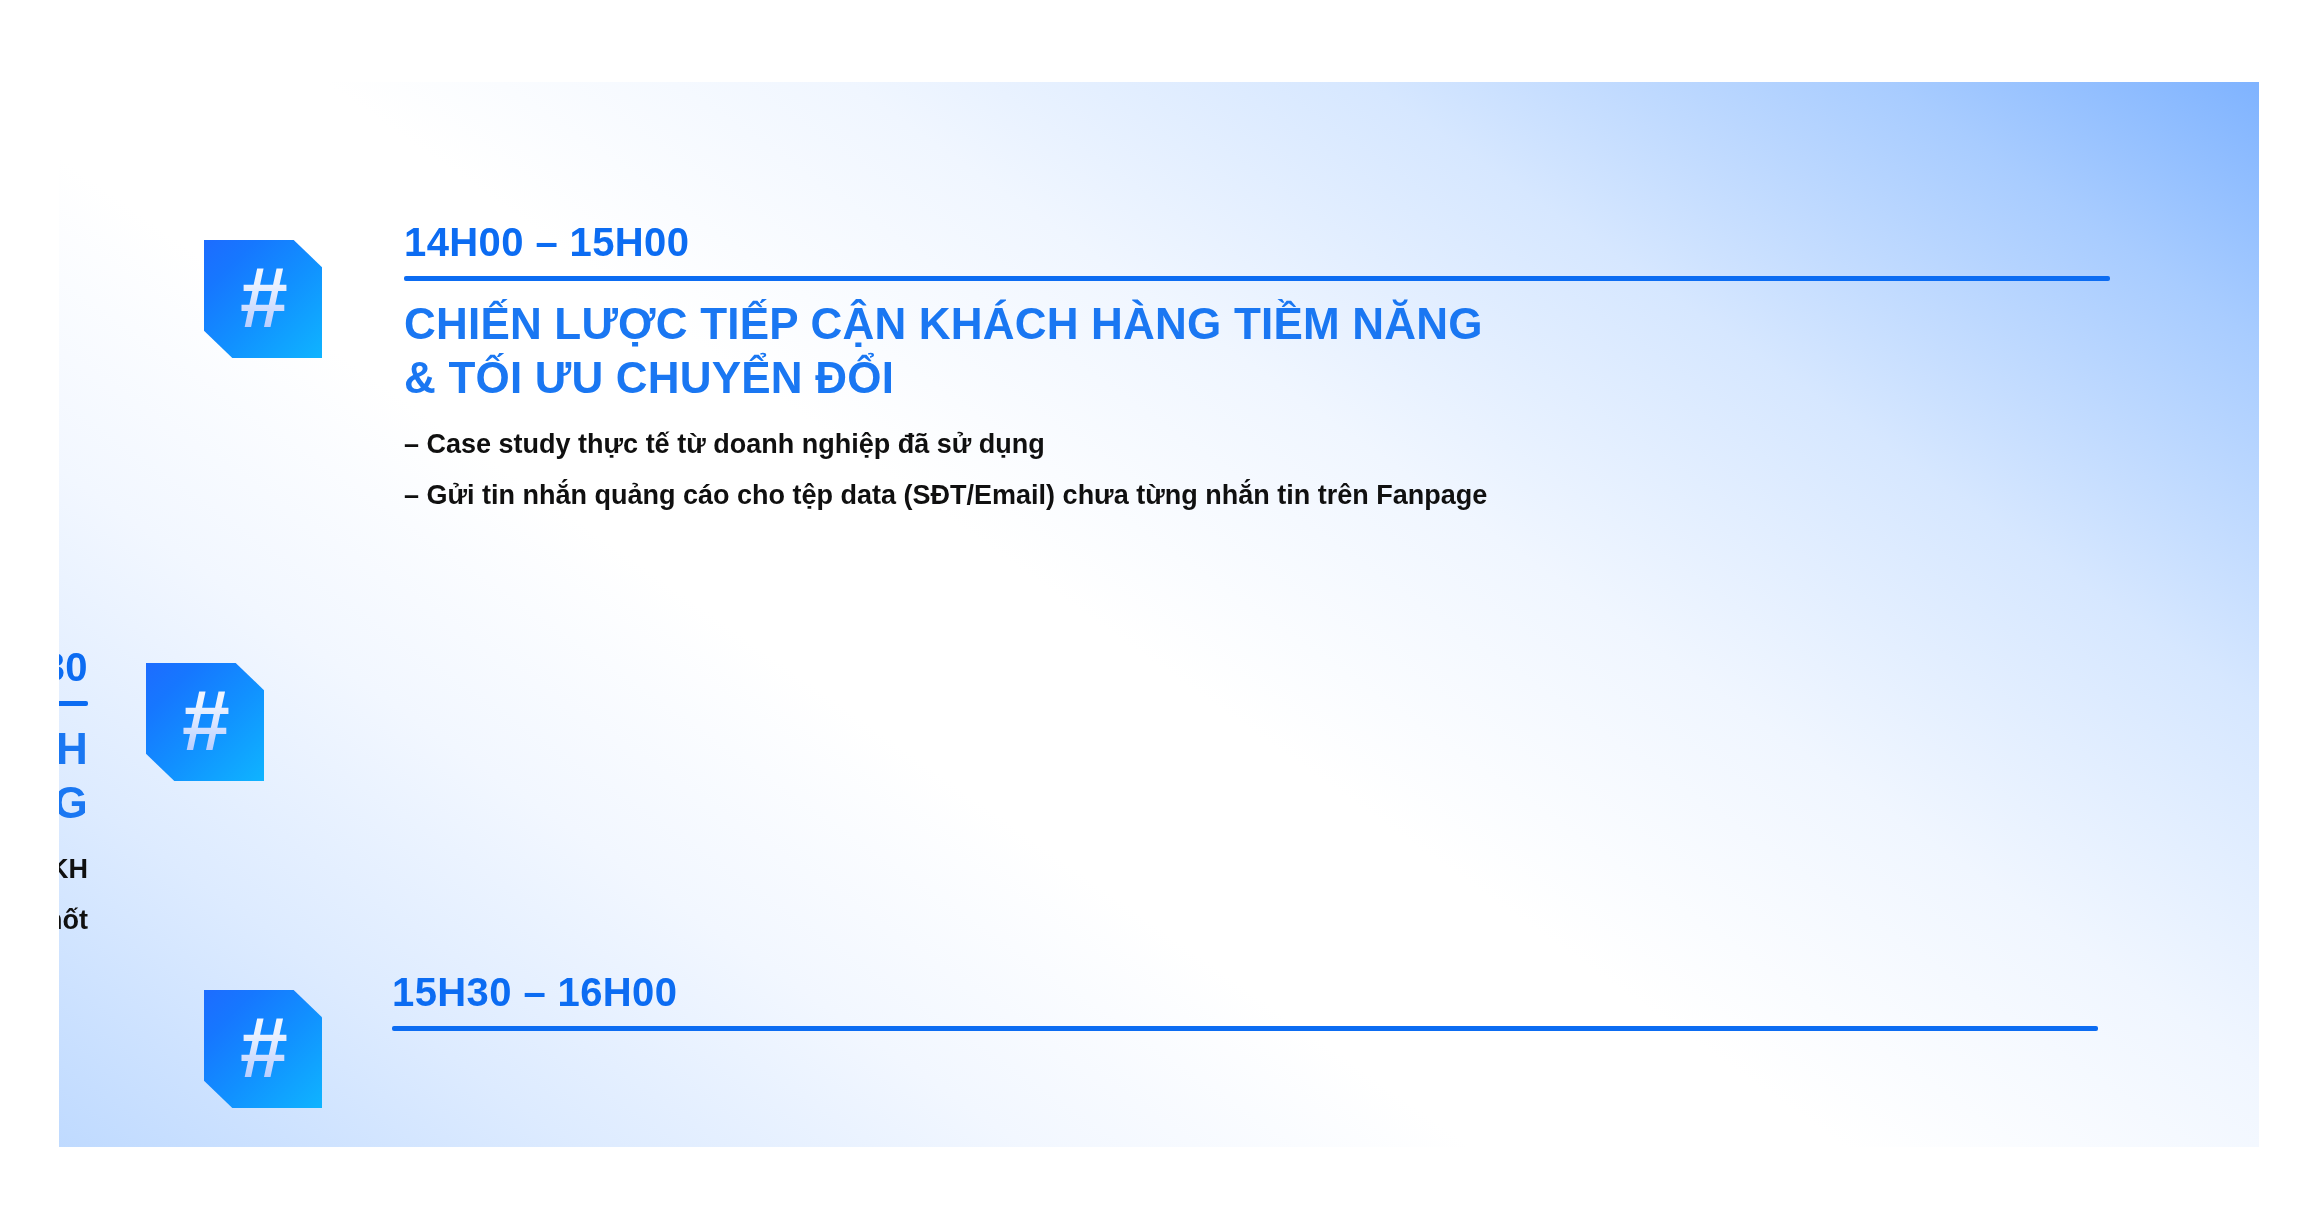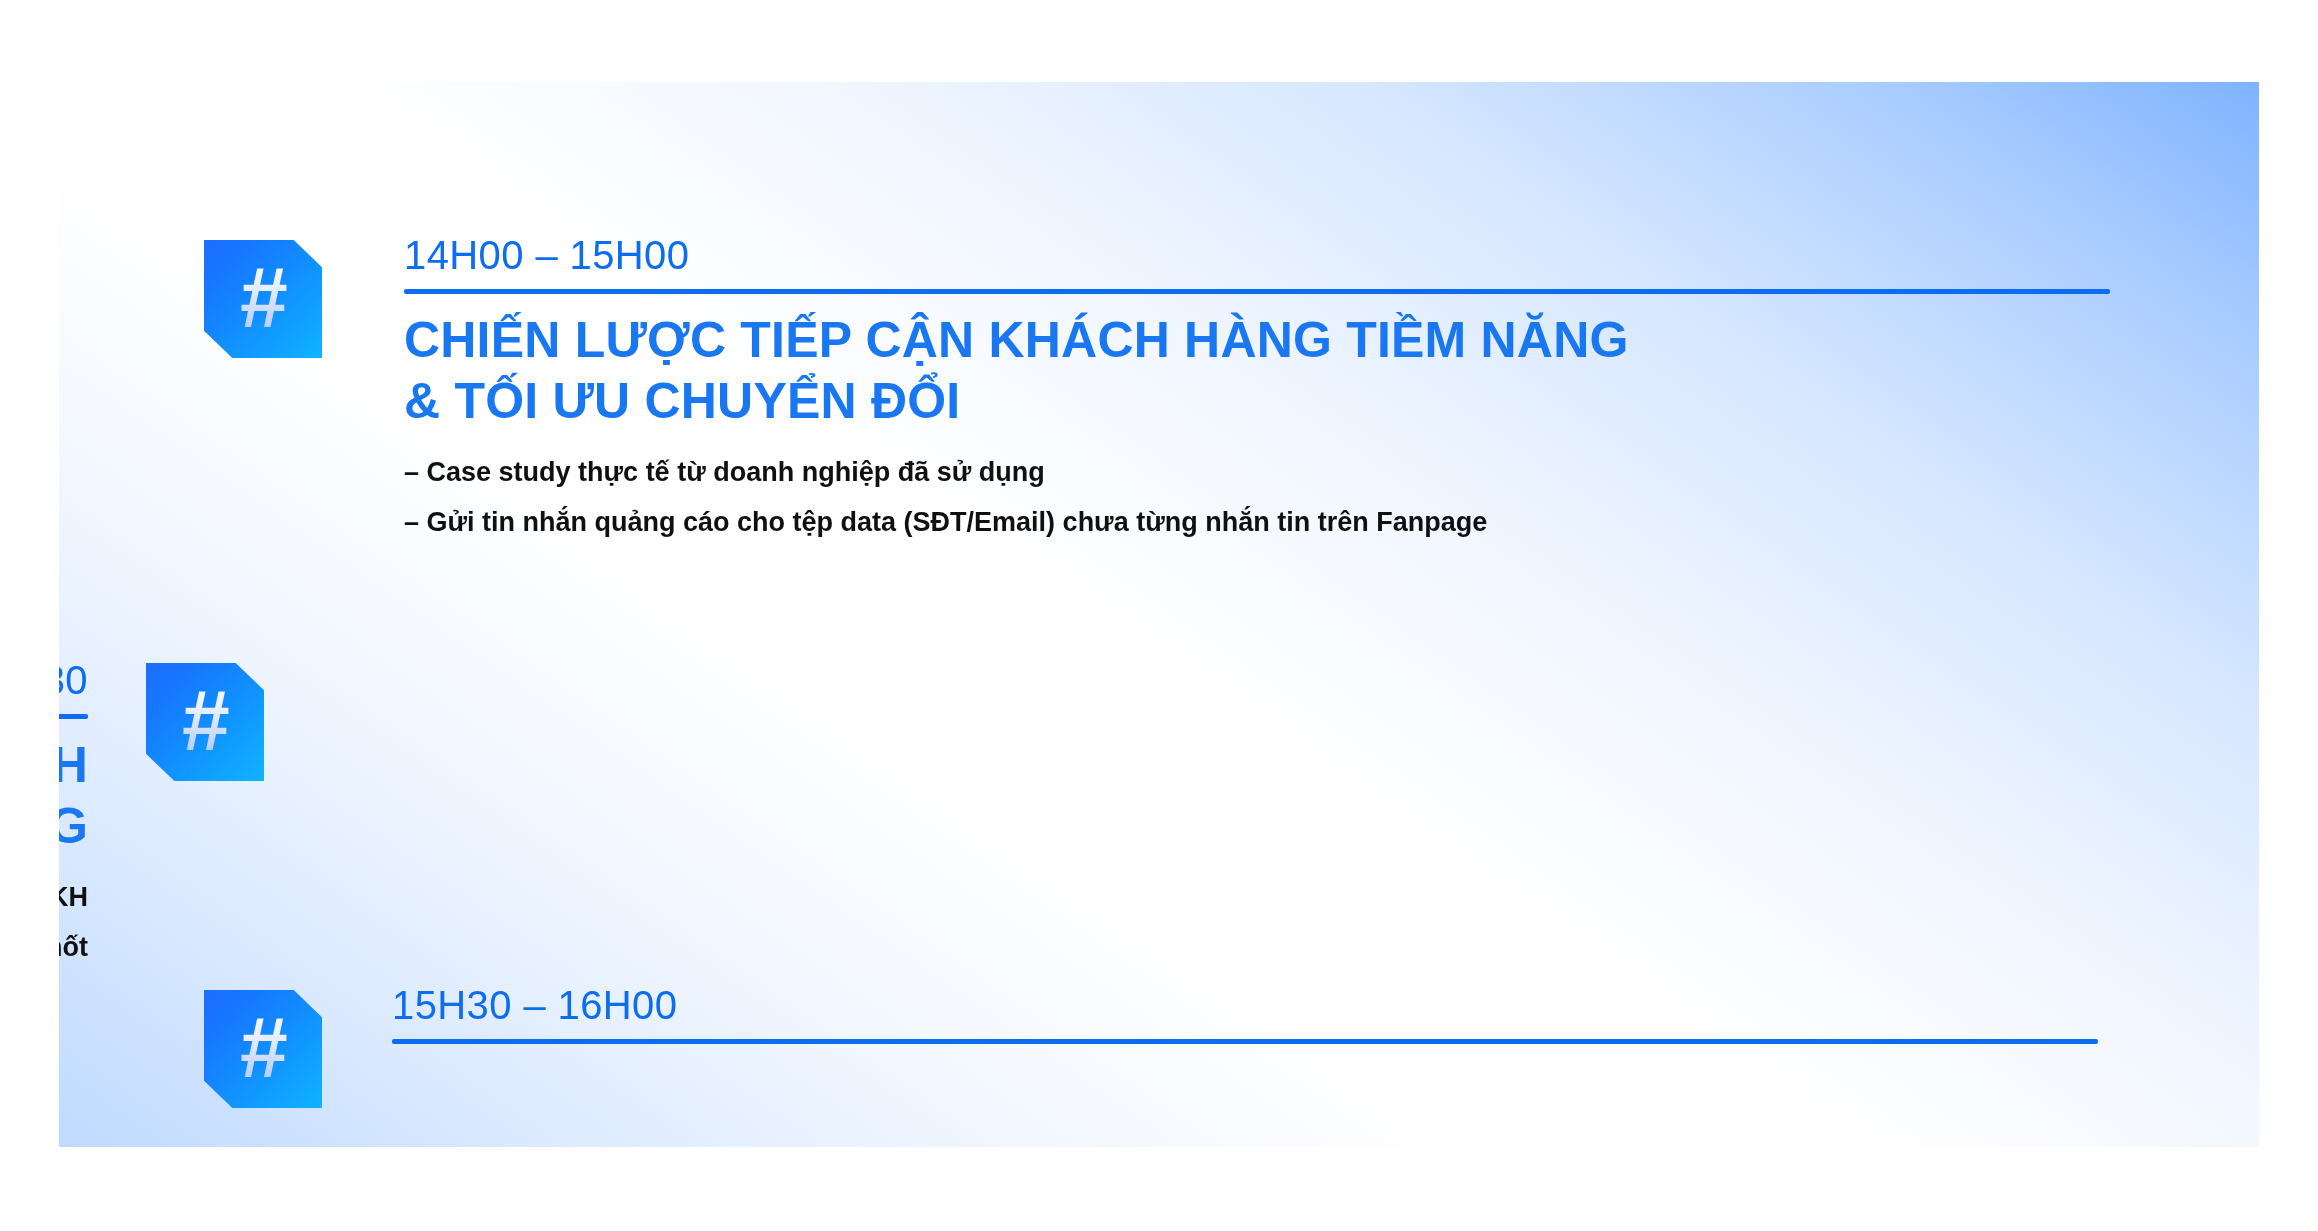--- a/index.html
+++ b/index.html
@@ -59,35 +59,34 @@
     letter-spacing: -2px;
     line-height: 1;
     padding-bottom: 4px;
   }
 
   
   .block { position: absolute; }
 
   .time {
     font-size: 40px;
-    font-weight: 400;
+    font-weight: 700;
     letter-spacing: 0.4px;
     line-height: 1;
     white-space: nowrap;
-    margin-top: 13px;
   }
 
   .rule {
     height: 5px;
     border-radius: 2px;
     margin-top: 14px;
   }
 
   .heading {
-    font-size: 50px;
+    font-size: 44px;
     font-weight: 900;
     line-height: 1.22;
     letter-spacing: 0.2px;
     margin-top: 16px;
     white-space: nowrap;
   }
 
   .bullets { margin-top: 24px; }
 
   .bullet {

